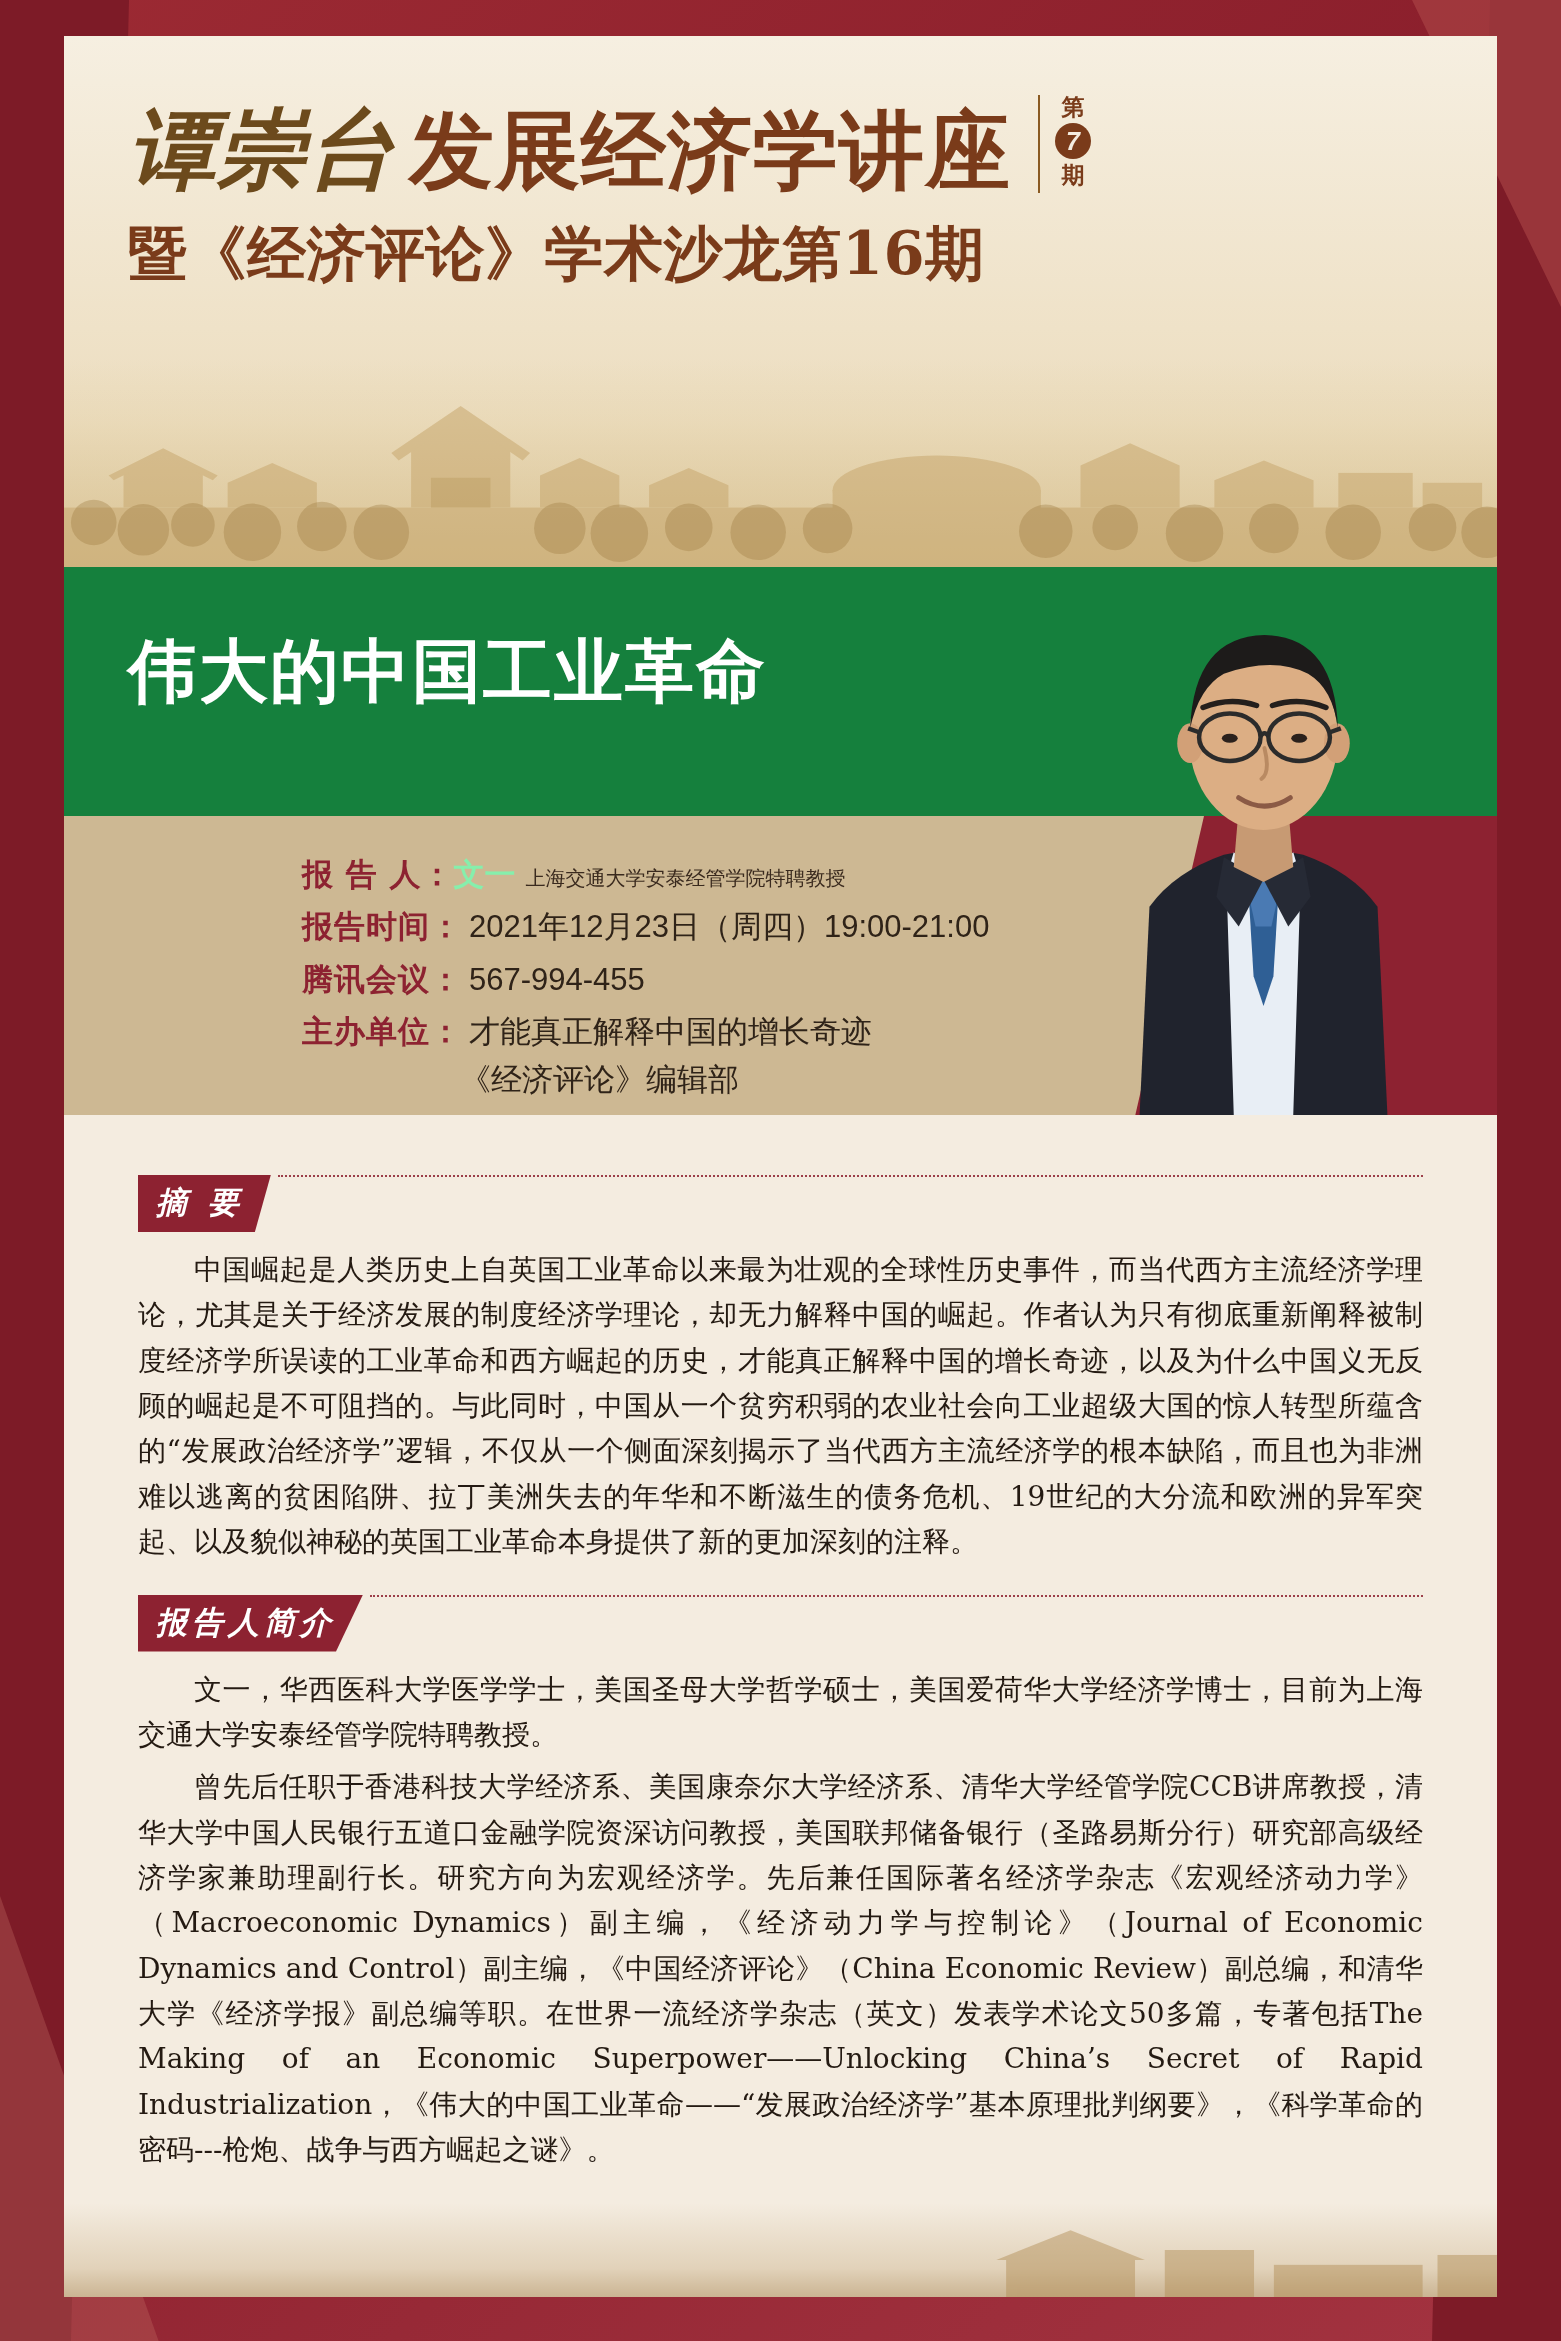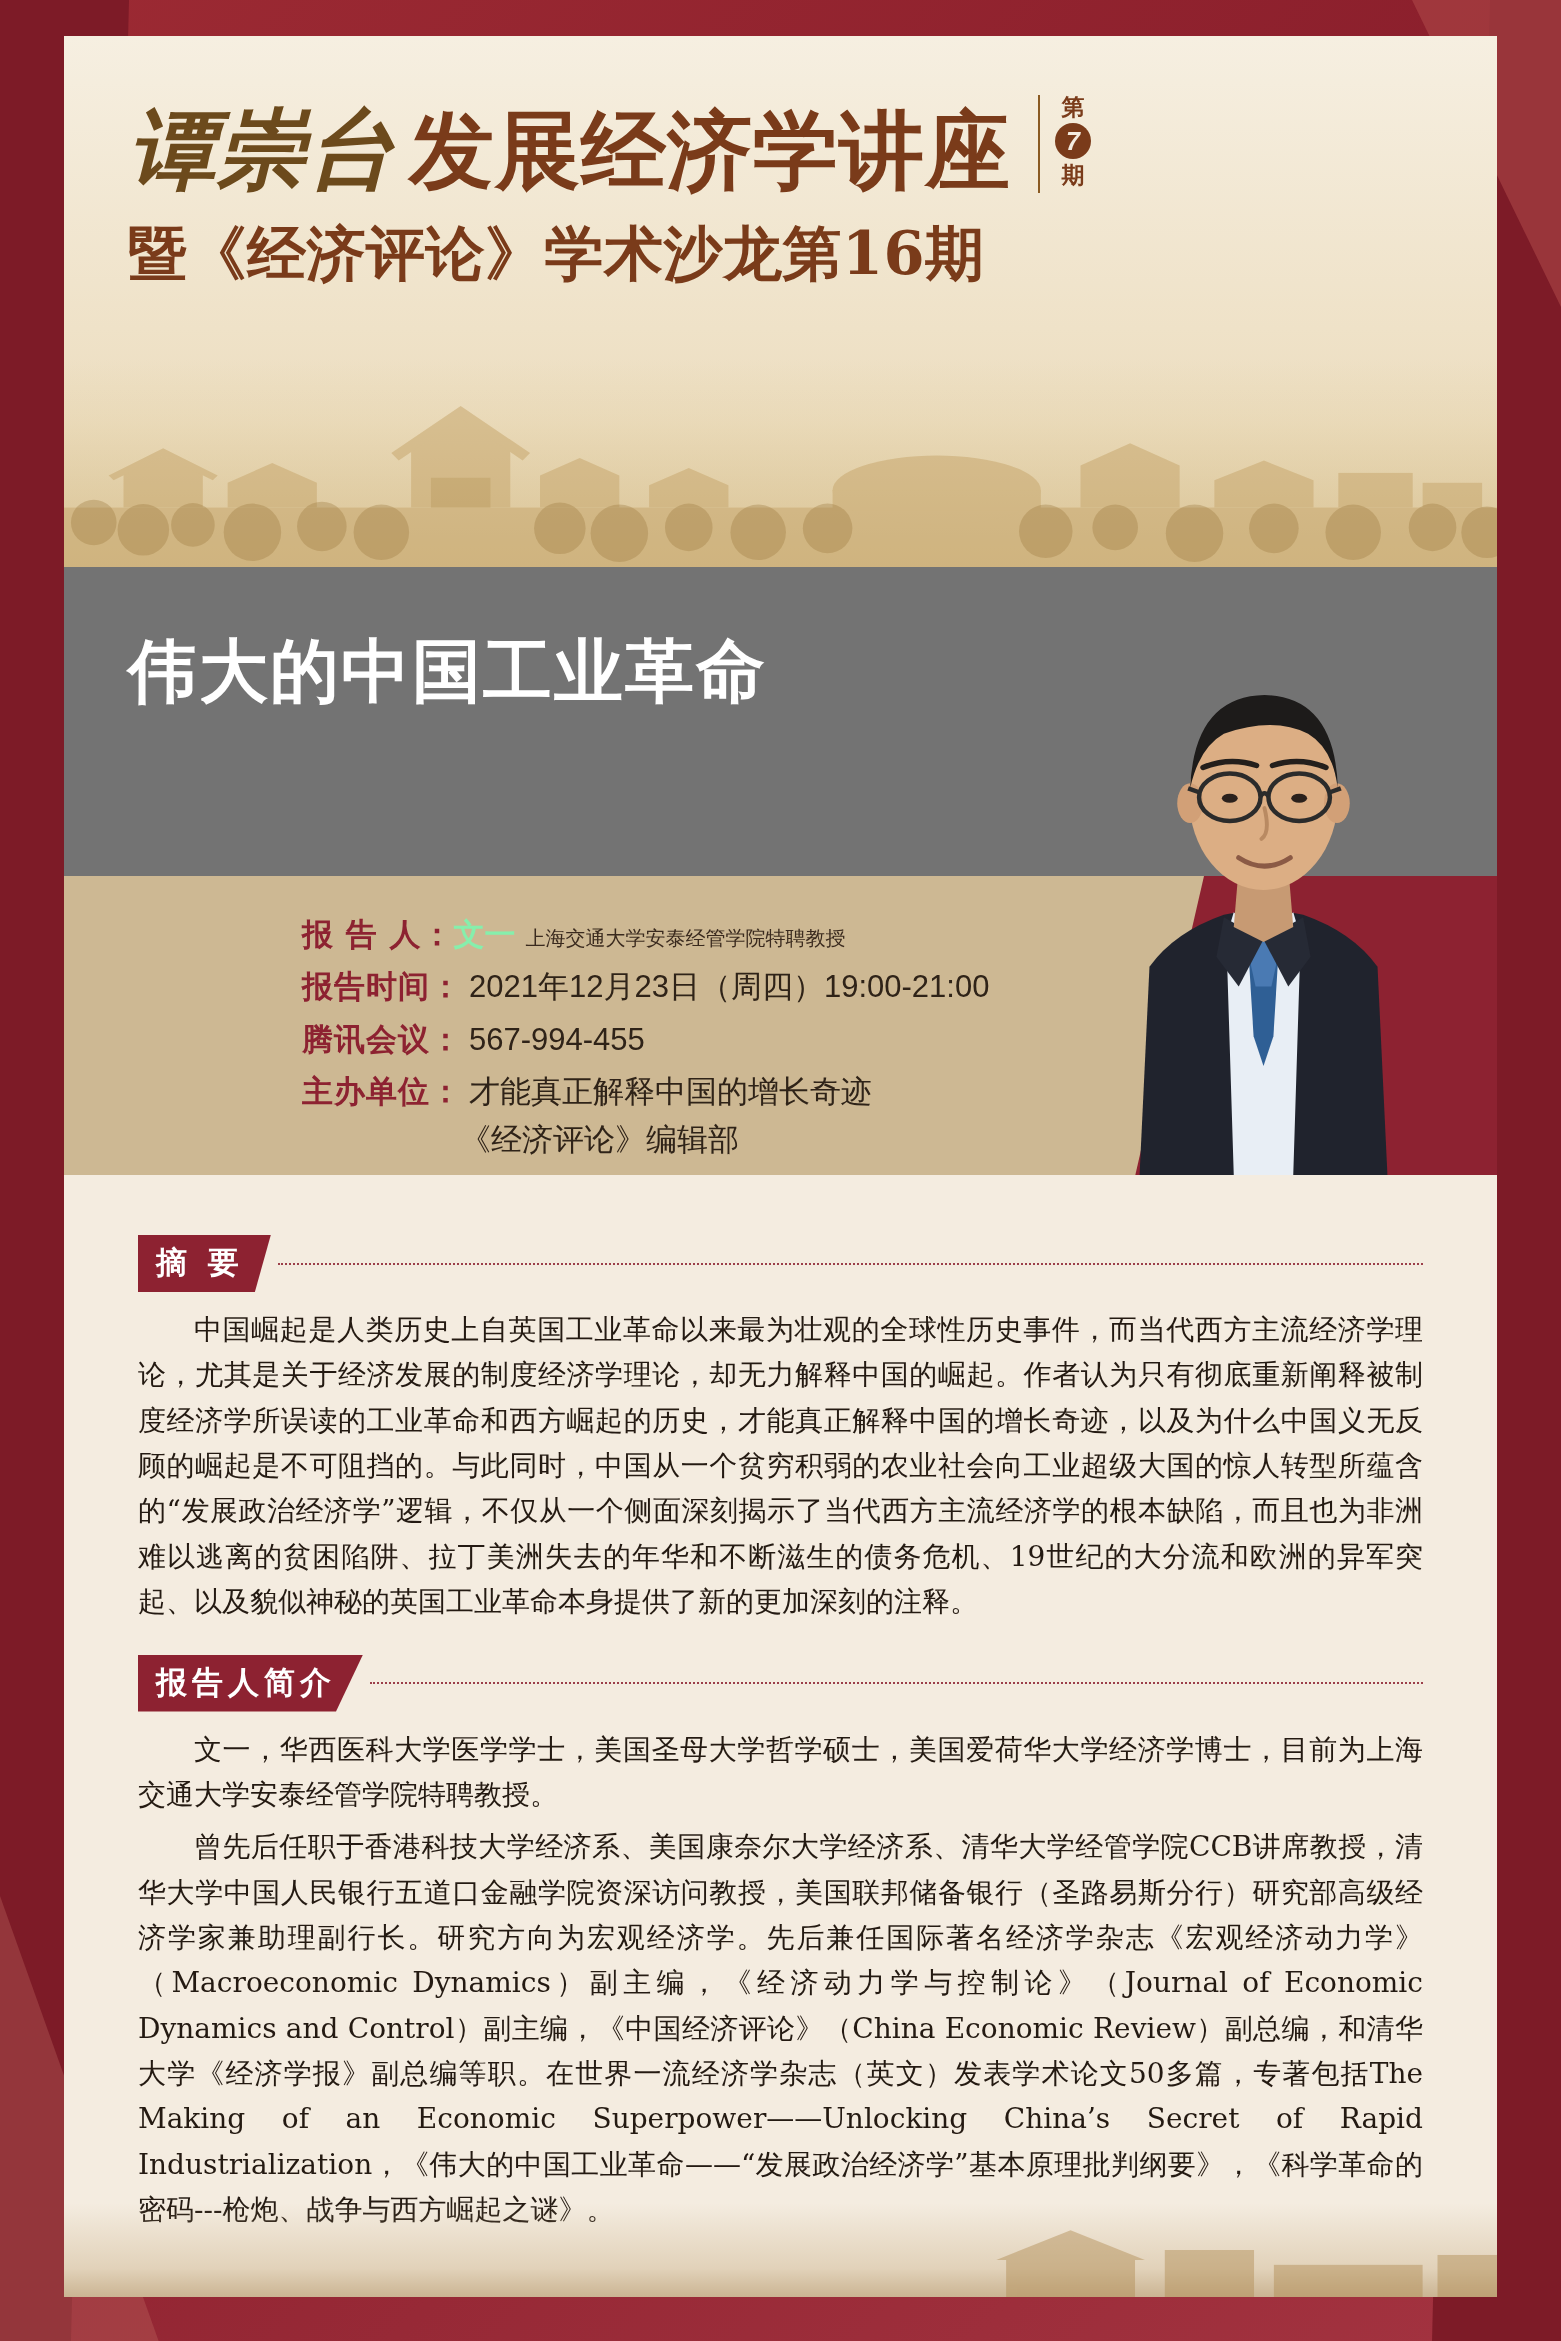--- a/index.html
+++ b/index.html
@@ -136,22 +136,22 @@
     font-family: "DejaVu Serif", "Liberation Serif", serif;
     font-weight: bold;
     font-size: 59px;
     color: #7a3b1a;
     letter-spacing: 0.5px;
   }
 
   
   .band {
     position: relative;
-    background: #737373;
-    height: 309px;
+    background: #15803d;
+    height: 249px;
   }
   .band .lecture-title {
     position: absolute;
     left: 64px;
     top: 59px;
     font-family: "DejaVu Serif", "Liberation Serif", serif;
     font-weight: bold;
     font-size: 69px;
     color: #ffffff;
     letter-spacing: 2px;
@@ -227,23 +227,23 @@
   }
 
   
   .body-zone {
     position: relative;
     background: #f4ece0;
     padding: 30px 74px 0 74px;
   }
   .sec-head {
     display: flex;
-    align-items: center;
     margin-top: 30px;
     margin-bottom: 15px;
+    font-style: italic;
   }
   .sec-tag {
     position: relative;
     background: #8d2231;
     color: #ffffff;
     font-size: 31px;
     font-weight: bold;
     font-family: "DejaVu Serif", "Liberation Serif", serif;
     padding: 7px 27px 8px 18px;
     letter-spacing: 5px;

